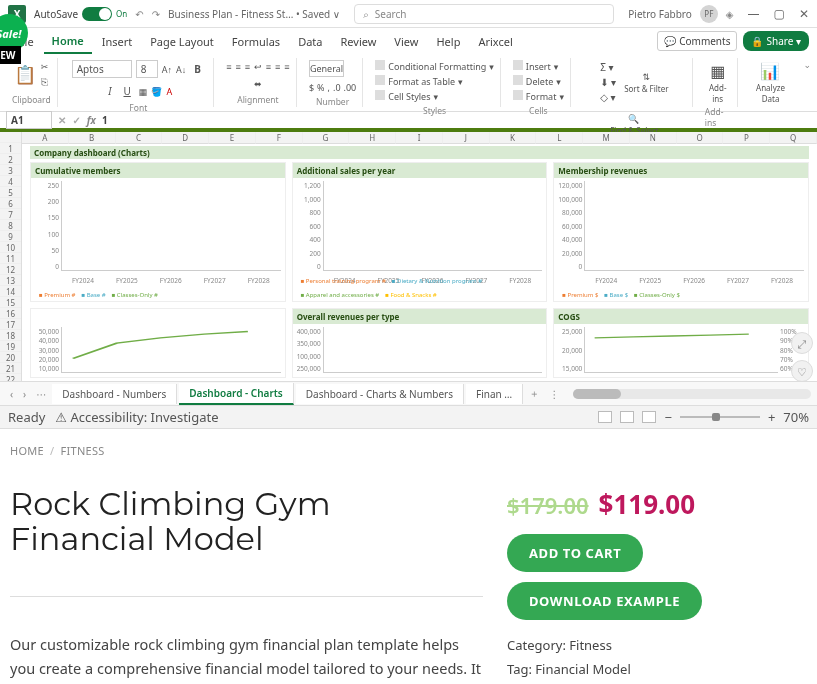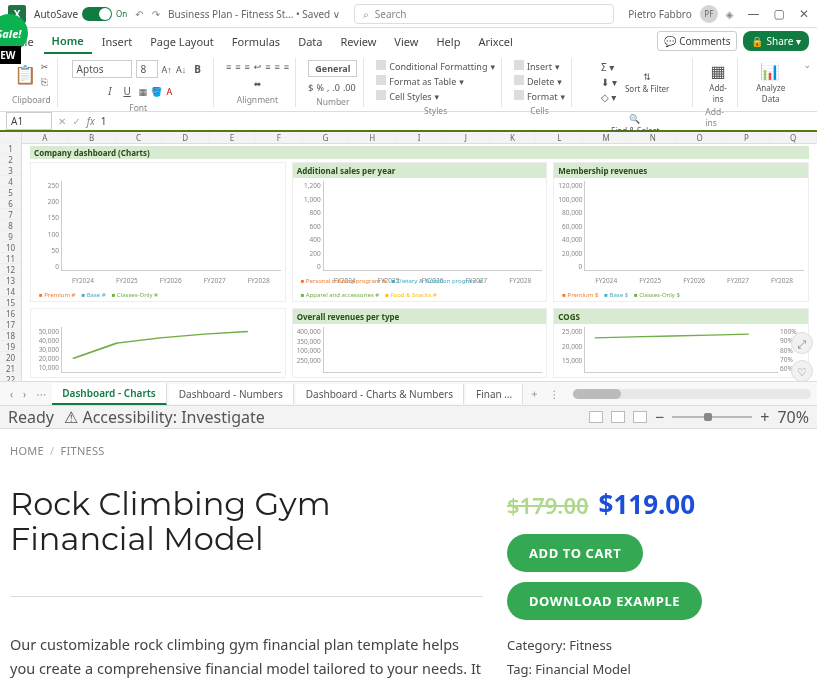--- a/index.html
+++ b/index.html
@@ -25,21 +25,21 @@
   .btn-share { background:#107c41; color:#fff; padding:3px 8px; border-radius:8px; font-size:10px;}
   .ribbon { display:flex; gap:6px; padding:4px 6px; background:#fff; border-bottom:1px solid #ddd; height:58px; font-size:9px; color:#555;}
   .rgroup { border-right:1px solid #e5e5e5; padding:2px 6px; display:flex; flex-direction:column; justify-content:space-between; align-items:center;}
   .rgroup .label { font-size:8.5px; color:#888; margin-top:2px;}
   .rgroup .tools { display:flex; gap:4px; align-items:center; flex-wrap:wrap; max-width:120px; justify-content:center;}
   .fontname { border:1px solid #ccc; padding:1px 4px; font-size:10px; width:60px; }
   .fontsize { border:1px solid #ccc; padding:1px 4px; font-size:10px; width:22px; }
   .fmt-btn { border:1px solid transparent; padding:1px 3px; font-size:10px; }
   .cond-row { font-size:9px; color:#555; display:flex; gap:3px; white-space:nowrap;}
   .sq { width:10px; height:10px; background:#ddd; }
-  .formula-bar { display:flex; align-items:center; gap:6px; padding:2px 6px; background:#fff; border-bottom:2px solid #4d7c0f; height:20px; font-size:10px;}
+  .formula-bar { display:flex; align-items:center; gap:6px; padding:2px 6px; background:#fff; border-bottom:4px solid #4d7c0f; height:20px; font-size:10px;font-weight:bold;}
   .namebox { border:1px solid #ccc; width:46px; padding:1px 4px; }
   .fx { color:#888; font-style:italic; font-size:10px;}
 
   
   .sale-badge { position:absolute; top:14px; left:-10px; z-index:10;}
   .sale-circle { width:38px; height:38px; background:#0cb150; color:#fff; border-radius:50%; font-size:11px; font-weight:700; display:flex; align-items:center; justify-content:center; font-style:italic;}
   .new-ribbon { background:#000; color:#fff; font-size:10px; font-weight:700; padding:2px 6px; transform:translate(-4px,-6px); display:inline-block;}
 
   
   .sheetwrap { display:flex; background:#fff; height:250px; overflow:hidden; border-bottom:1px solid #ddd;}
@@ -59,43 +59,43 @@
   .xaxis { position:absolute; left:30px; right:4px; bottom:16px; display:flex; justify-content:space-around; font-size:6.5px; color:#888;}
   .legend { position:absolute; bottom:2px; left:8px; right:2px; font-size:6px; color:#666; display:flex; flex-wrap:wrap; gap:6px;}
   .legend span::before { content:"■ "; }
   .c-orange { color:#ed7d31; } .b-orange { background:#ed7d31;}
   .c-teal { color:#4bacc6; } .b-teal { background:#4bacc6;}
   .c-green { color:#70ad47; } .b-green { background:#70ad47;}
   .c-yellow { color:#ffc000; } .b-yellow { background:#ffc000;} .b-red { background:#c0504d; }
   .line-svg { position:absolute; left:30px; right:4px; top:18px; bottom:14px; }
 
   .partial-chart .bars { bottom:4px; top:18px; }
-  .partial-chart .yaxis { bottom:12px; }
+  .partial-chart .yaxis { bottom:4px; }
 
   .sheettabs { display:flex; align-items:center; gap:2px; padding:2px 6px; background:#f8f8f8; border-bottom:1px solid #ddd; height:24px; font-size:10px;}
   .sheettabs .nav { color:#888; padding:0 4px;}
   .sheettab { padding:3px 10px; border-right:1px solid #ddd; color:#555; background:#fff;}
   .sheettab.active { border-bottom:2px solid #107c41; font-weight:600; color:#107c41;}
-  .statusbar { display:flex; align-items:center; gap:10px; padding:2px 8px; background:#f3f3f3; font-size:16px; color:#555; height:22px;}
+  .statusbar { display:flex; align-items:center; gap:10px; padding:2px 8px; background:#f3f3f3; font-size:13px; color:#555; height:22px;}
   .statusbar .right { margin-left:auto; display:flex; gap:8px; align-items:center;}
   .zoom-track { width:80px; height:2px; background:#bbb; position:relative;}
   .zoom-track::after { content:""; position:absolute; left:40%; top:-3px; width:8px; height:8px; background:#888; border-radius:2px;}
   .viewbtn { width:14px; height:12px; border:1px solid #bbb; background:#fff;}
 
   
   .product { padding:14px 10px 22px; display:grid; grid-template-columns: 1fr 300px; gap:24px;}
   .breadcrumb { grid-column:1/-1; font-size:11px; color:#888; letter-spacing:0.3px; display:flex; gap:6px; align-items:center; padding-bottom:4px; text-transform:uppercase;}
   .breadcrumb .sep { color:#bbb;}
   h1.title { grid-column:1; font-size:32px; font-weight:400; color:#222; font-family: "Montserrat", system-ui, sans-serif; line-height:1.1; margin-bottom:6px; }
   .divider { grid-column:1; height:1px; background:#ddd; margin:10px 0 12px;}
   .desc { grid-column:1; font-size:14.5px; line-height:1.6; color:#444; font-family: system-ui, sans-serif;}
   .sidebar { grid-column:2; grid-row:2 / span 4; }
   .price-row { display:flex; align-items:baseline; gap:10px; margin-bottom:12px;}
   .old-price { color:#7ac142; text-decoration:line-through; font-size:22px; opacity:.6; font-weight:600;}
-  .new-price { color:#1d4ed8; font-size:26px; font-weight:700;}
+  .new-price { color:#be185d; font-size:26px; font-weight:700;}
   .cta { display:block; background:#34a853; color:#fff; border:none; border-radius:22px; padding:10px 22px; font-size:13px; font-weight:700; letter-spacing:0.6px; margin-bottom:10px; cursor:pointer; font-family:inherit;}
   .cta.secondary { }
   .meta { font-size:13px; color:#444; margin-top:16px;}
   .meta div { margin-bottom:6px; }
 
   
   .edge-circle { position:absolute; right:4px; width:22px; height:22px; border-radius:50%; background:rgba(240,240,240,.9); border:1px solid #ddd; display:flex; align-items:center; justify-content:center; font-size:11px; color:#888;}
 </style>
 </head>
 <body>
@@ -182,21 +182,21 @@
         <span>↩</span>
         <span>≡</span>
         <span>≡</span>
         <span>≡</span>
         <span>⬌</span>
       </div>
       <div class="label">Alignment</div>
     </div>
     <div class="rgroup">
       <div class="tools" style="flex-direction:column;align-items:flex-start;">
-        <span style="border:1px solid #ccc;padding:1px 6px;font-weight:bold;">General</span>
+        <span style="border:1px solid #ccc;padding:1px 0;">General</span>
         <div style="display:flex;gap:3px;">
           <span>$</span>
           <span>%</span>
           <span>,</span>
           <span>.0</span>
           <span>.00</span>
         </div>
       </div>
       <div class="label">Number</div>
     </div>
@@ -302,20 +302,21 @@
           <div class="colhdr">N</div>
           <div class="colhdr">O</div>
           <div class="colhdr">P</div>
           <div class="colhdr">Q</div>
       </div>
       <div class="dash-title-bar">Company dashboard (Charts)</div>
 
       <div class="chartgrid">
 
         <div class="chartbox">
+          <div class="chart-head">Cumulative members</div>
           <div class="yaxis">
               <span>250</span>
               <span>200</span>
               <span>150</span>
               <span>100</span>
               <span>50</span>
               <span>0</span>
             </div>
           <div class="bars">
             <div class="bargroup">
@@ -577,22 +578,22 @@
 
       <div class="edge-circle" style="top:200px;">⤢</div>
       <div class="edge-circle" style="top:228px;">♡</div>
     </div>
   </div>
 
   <div class="sheettabs">
     <span class="nav">‹</span>
     <span class="nav">›</span>
     <span class="nav">⋯</span>
+    <span class="sheettab">Dashboard - Numbers</span>
     <span class="sheettab active">Dashboard - Charts</span>
-    <span class="sheettab">Dashboard - Numbers</span>
     <span class="sheettab">Dashboard - Charts &amp; Numbers</span>
     <span class="sheettab">Finan …</span>
     <span class="nav">＋</span>
     <span class="nav">⋮</span>
     <div style="flex:1;height:10px;background:#e8e8e8;border-radius:5px;margin-left:8px;position:relative;">
       <div style="position:absolute;left:0;width:20%;height:100%;background:#bbb;border-radius:5px;"></div>
     </div>
   </div>
 
   <div class="statusbar">

